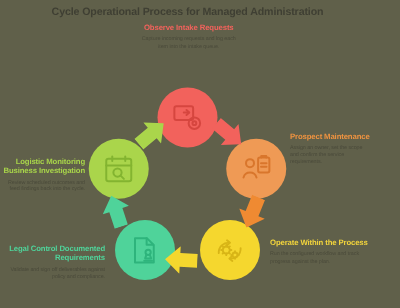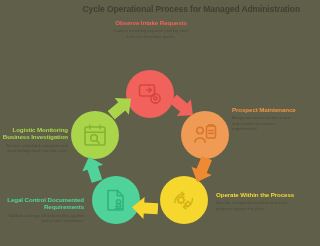--- a/index.html
+++ b/index.html
@@ -14,21 +14,21 @@
     overflow: hidden;
     position: relative;
   }
 
   
   #page-title {
     position: absolute;
     top: 4px;
     left: 0;
     width: 300px;
-    text-align: right;
+    text-align: center;
     font-size: 8.5px;
     font-weight: bold;
     color: #3f3f33;
     letter-spacing: -0.1px;
     line-height: 11px;
   }
 
   
   .callout {
     position: absolute;

